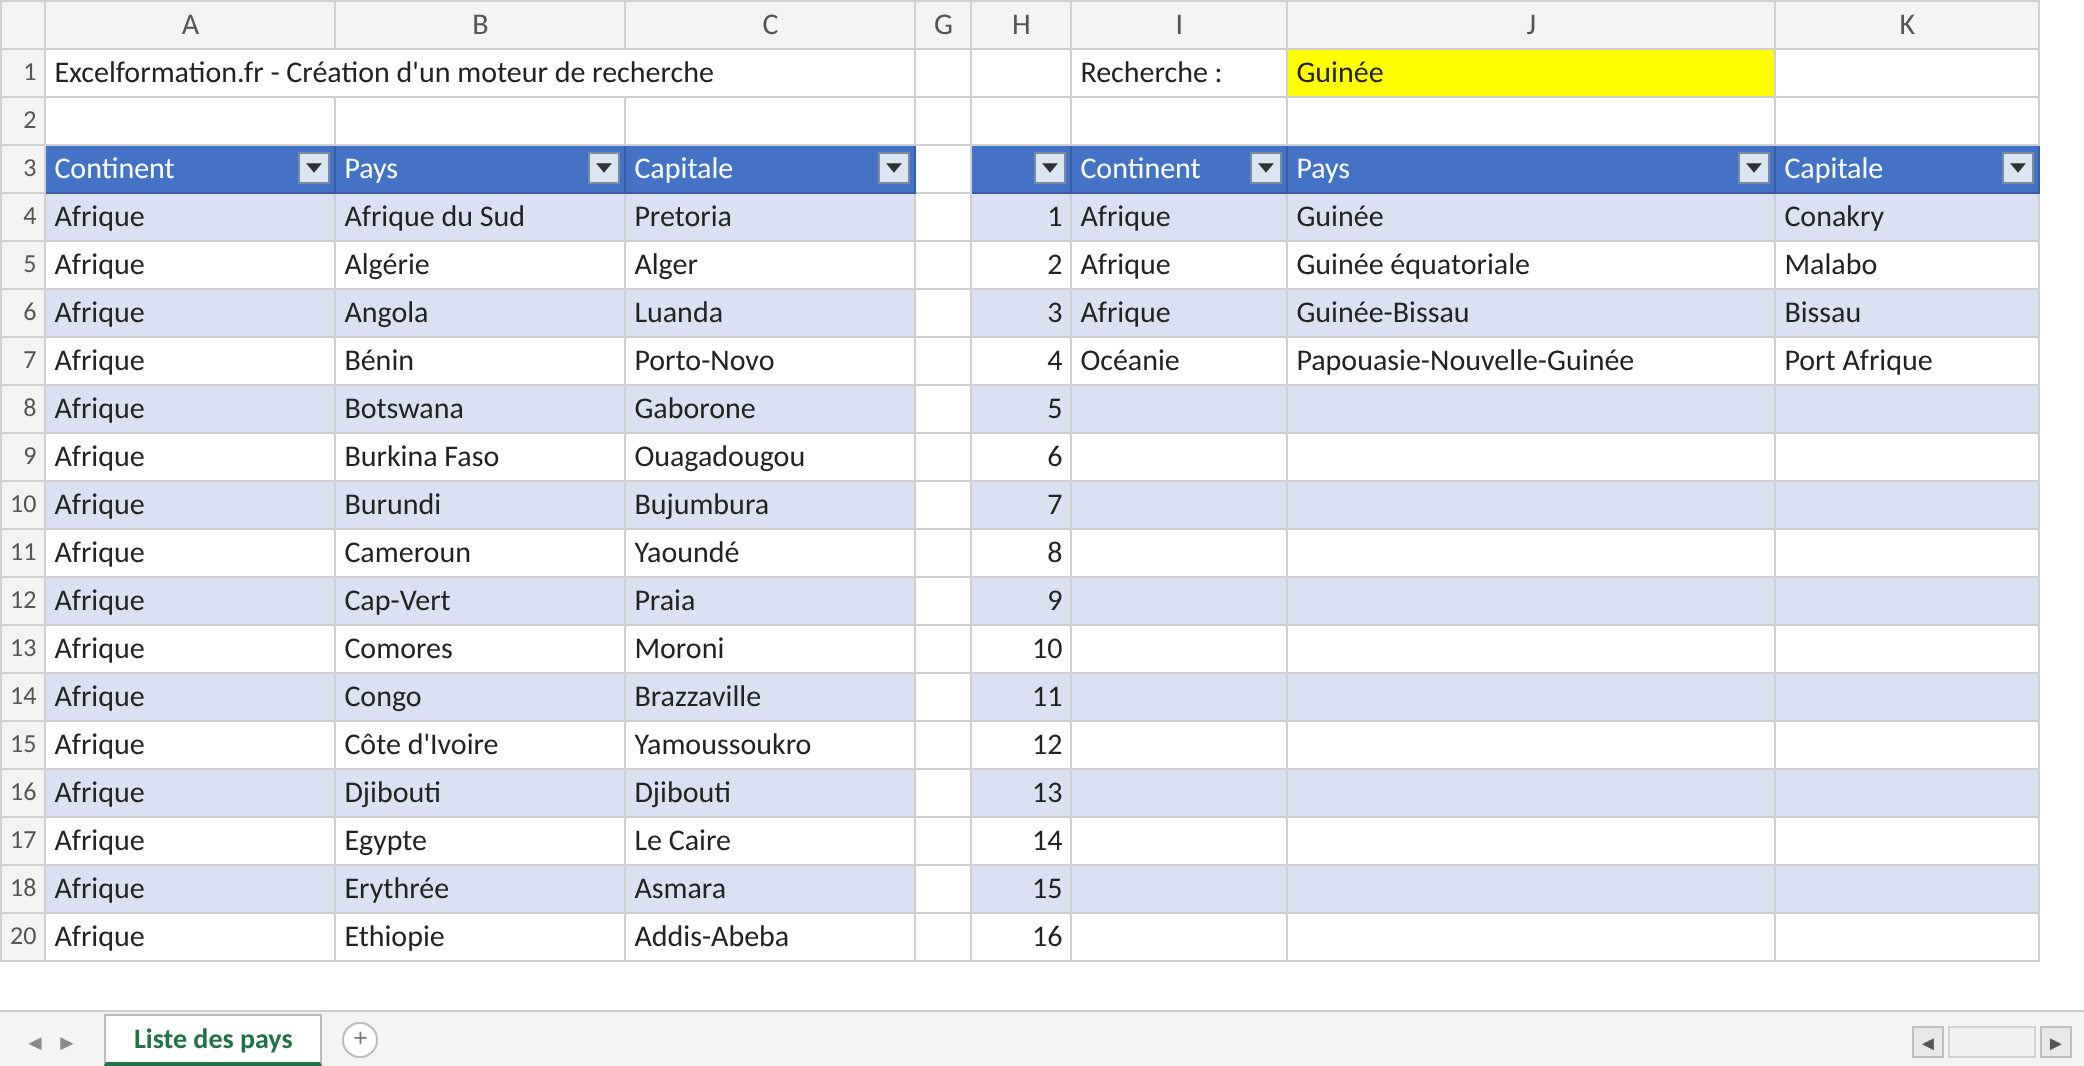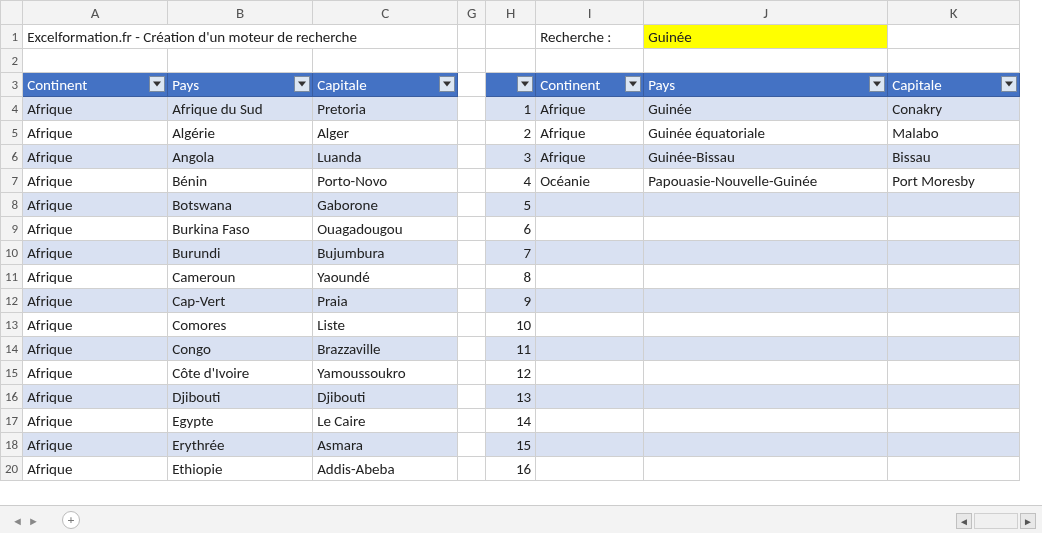--- a/index.html
+++ b/index.html
@@ -259,21 +259,21 @@
       </tr>
       <tr>
         <td class="row-head">7</td>
         <td class="col-A row-odd">Afrique</td>
         <td class="col-B row-odd">Bénin</td>
         <td class="col-C row-odd">Porto-Novo</td>
         <td class="col-G"></td>
         <td class="col-H row-odd num-right">4</td>
         <td class="col-I row-odd">Océanie</td>
         <td class="col-J row-odd">Papouasie-Nouvelle-Guinée</td>
-        <td class="col-K row-odd">Port Moresby</td>
+        <td class="col-K row-odd">Port Afrique</td>
       </tr>
       <tr>
         <td class="row-head">8</td>
         <td class="col-A row-even">Afrique</td>
         <td class="col-B row-even">Botswana</td>
         <td class="col-C row-even">Gaborone</td>
         <td class="col-G"></td>
         <td class="col-H row-even num-right">5</td>
         <td class="col-I row-even"></td>
         <td class="col-J row-even"></td>
@@ -320,21 +320,21 @@
         <td class="col-G"></td>
         <td class="col-H row-even num-right">9</td>
         <td class="col-I row-even"></td>
         <td class="col-J row-even"></td>
         <td class="col-K row-even"></td>
       </tr>
       <tr>
         <td class="row-head">13</td>
         <td class="col-A row-odd">Afrique</td>
         <td class="col-B row-odd">Comores</td>
-        <td class="col-C row-odd">Liste</td>
+        <td class="col-C row-odd">Moroni</td>
         <td class="col-G"></td>
         <td class="col-H row-odd num-right">10</td>
         <td class="col-I row-odd"></td>
         <td class="col-J row-odd"></td>
         <td class="col-K row-odd"></td>
       </tr>
       <tr>
         <td class="row-head">14</td>
         <td class="col-A row-even">Afrique</td>
         <td class="col-B row-even">Congo</td>
@@ -401,20 +401,21 @@
         <td class="col-K row-odd"></td>
       </tr>
     </tbody>
 </table>
 
 <div class="tabbar">
   <div class="tabnav">
     <span>◄</span>
     <span>►</span>
   </div>
+  <div class="sheet-tab">Liste des pays</div>
   <div class="add-sheet">
     <span>+</span>
   </div>
   <div class="hscroll">
     <div class="sbtn">◄</div>
     <div class="track"></div>
     <div class="sbtn">►</div>
   </div>
 </div>
 

